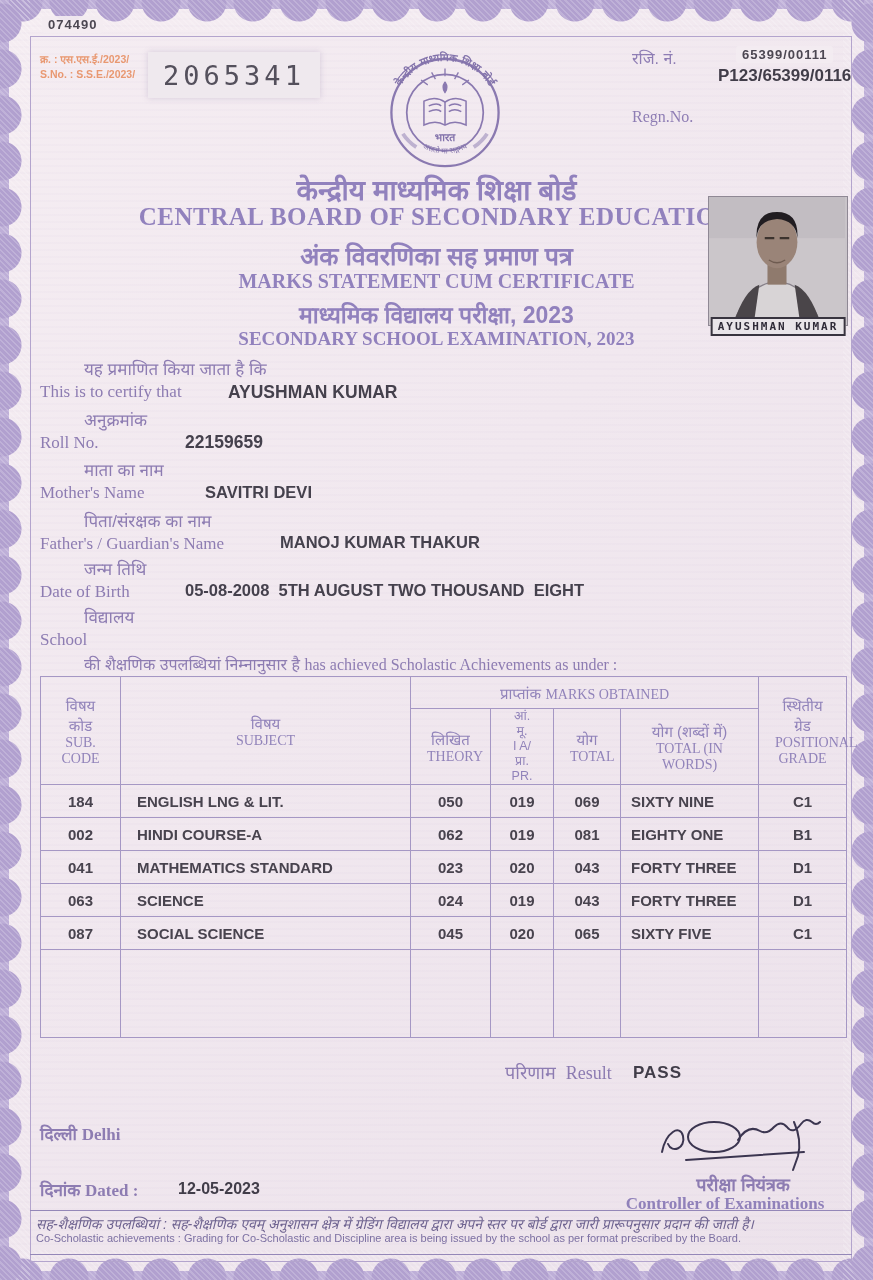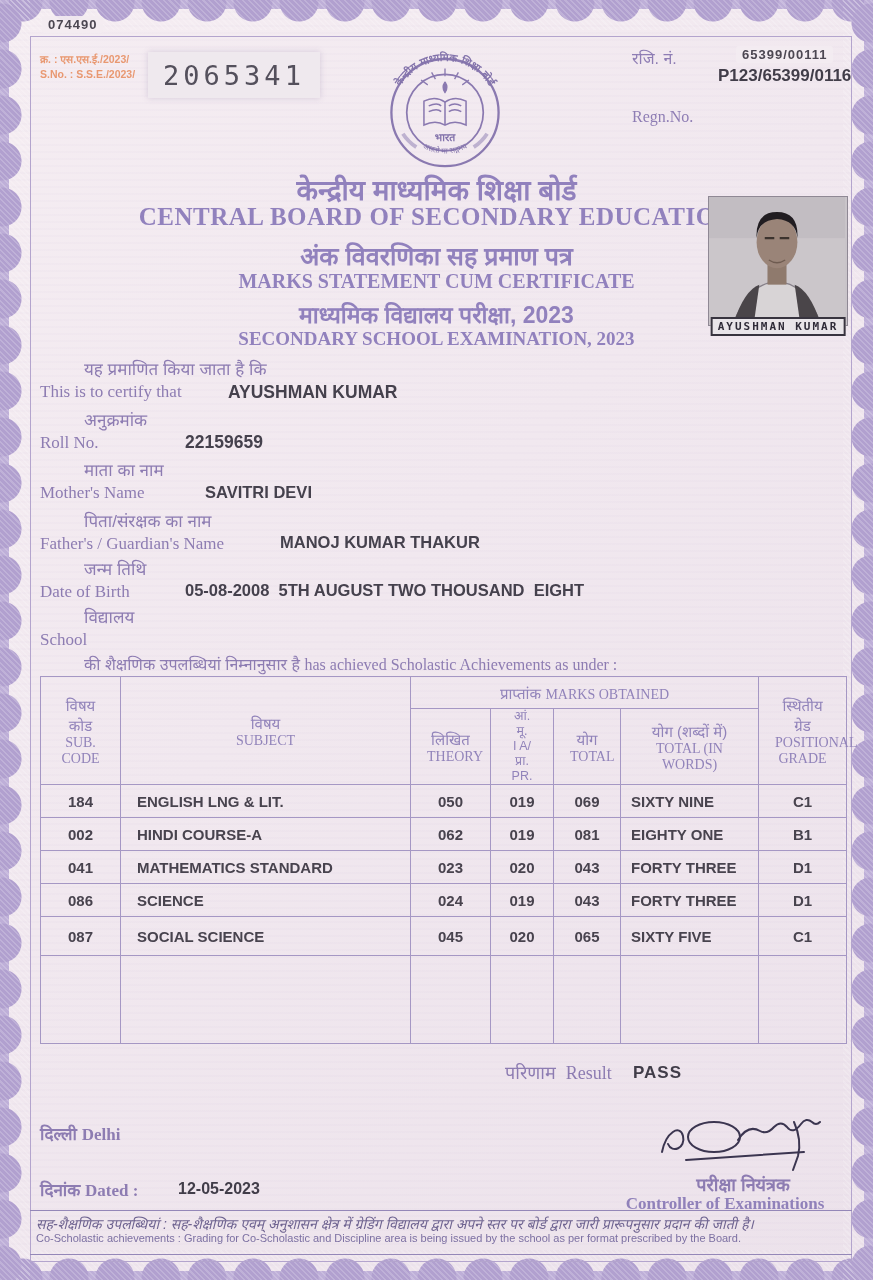--- a/index.html
+++ b/index.html
@@ -272,29 +272,29 @@
     <tr style="height:33px;">
       <td class="td-val c">041</td>
       <td class="td-val l">MATHEMATICS STANDARD</td>
       <td class="td-val c">023</td>
       <td class="td-val c">020</td>
       <td class="td-val c">043</td>
       <td class="td-val l" style="padding-left:10px !important;">FORTY THREE</td>
       <td class="td-val c">D1</td>
     </tr>
     <tr style="height:33px;">
-      <td class="td-val c">086</td>
+      <td class="td-val c">063</td>
       <td class="td-val l">SCIENCE</td>
       <td class="td-val c">024</td>
       <td class="td-val c">019</td>
       <td class="td-val c">043</td>
       <td class="td-val l" style="padding-left:10px !important;">FORTY THREE</td>
       <td class="td-val c">D1</td>
     </tr>
-    <tr style="height:39px;">
+    <tr style="height:33px;">
       <td class="td-val c">087</td>
       <td class="td-val l">SOCIAL SCIENCE</td>
       <td class="td-val c">045</td>
       <td class="td-val c">020</td>
       <td class="td-val c">065</td>
       <td class="td-val l" style="padding-left:10px !important;">SIXTY FIVE</td>
       <td class="td-val c">C1</td>
     </tr>
     <tr style="height:88px;">
       <td></td>

